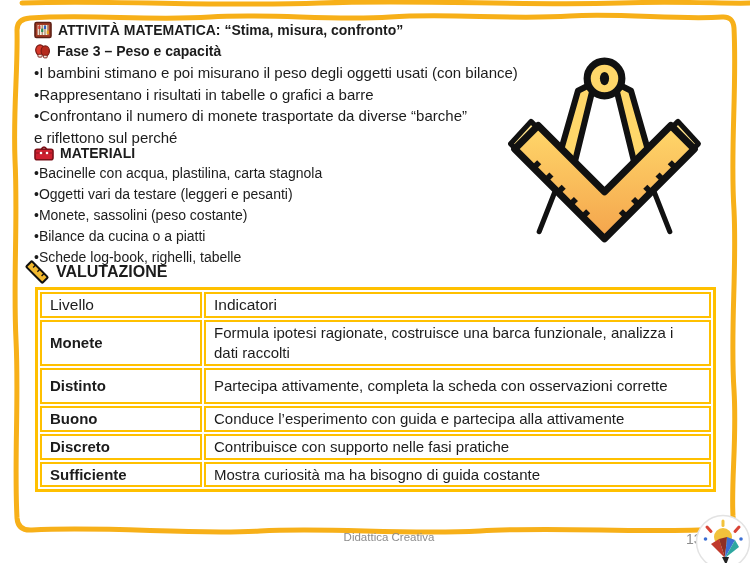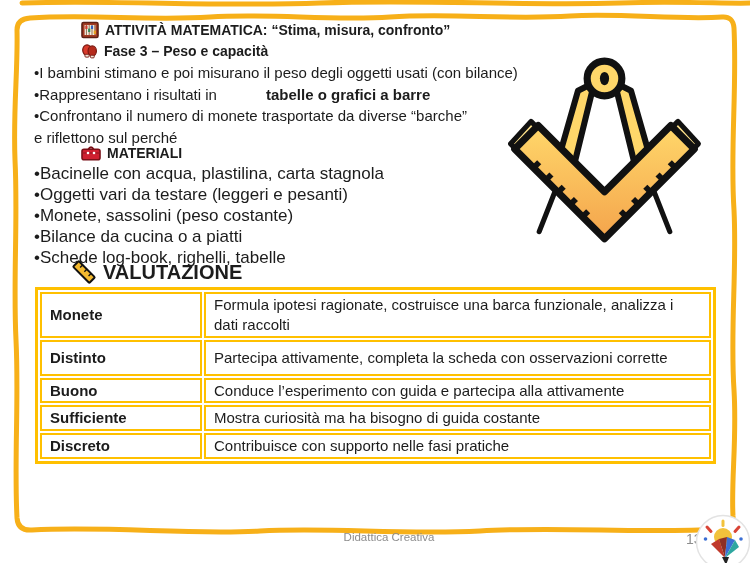--- a/index.html
+++ b/index.html
@@ -21,31 +21,30 @@
     pointer-events: none;
   }
   .abs { position: absolute; }
 
   
   .title-row, .phase-row, .mat-head-row, .eval-head-row {
     display: flex;
     align-items: center;
     gap: 6px;
     white-space: nowrap;
-    margin-left: 47px;
   }
   .title-row { font-weight: bold; font-size: 14px; }
   .phase-row { font-weight: bold; font-size: 14px; }
   .bullets div { white-space: nowrap; font-size: 15px; line-height: 21.5px; }
-  .bold-seg { font-weight: bold; margin-left: 45px; }
+  .bold-seg { font-weight: normal; }
 
   .mat-head-row { font-weight: bold; font-size: 14px; }
-  .mat-list div { white-space: nowrap; font-size: 17px; line-height: 21px; }
-
-  .eval-head-row { font-weight: bold; font-size: 20px; }
+  .mat-list div { white-space: nowrap; font-size: 14px; line-height: 21px; }
+
+  .eval-head-row { font-weight: bold; font-size: 16px; }
 
   
   table.eval-table {
     border-collapse: separate;
     border-spacing: 2px;
     border: 3px solid #FFC000;
     width: 681px;
     table-layout: fixed;
     background: #fff;
   }
@@ -197,39 +196,43 @@
         <line x1="7" y1="9" x2="7" y2="12.5" stroke="#111" stroke-width="1.4"></line>
         <line x1="13" y1="9" x2="13" y2="12.5" stroke="#111" stroke-width="1.4"></line>
         <line x1="19" y1="9" x2="19" y2="12.5" stroke="#111" stroke-width="1.4"></line>
       </g>
     </svg>
     <span>VALUTAZIONE</span>
   </div>
 
   <table class="eval-table abs" style="left:35px; top:287px;">
     <tbody>
+      <tr class="hdr" style="height:24px;">
+        <td class="level-cell">Livello</td>
+        <td>Indicatori</td>
+      </tr>
       <tr style="height:44px;">
         <td class="level-cell">Monete</td>
         <td>Formula ipotesi ragionate, costruisce una barca funzionale, analizza i dati raccolti</td>
       </tr>
       <tr style="height:36px;">
         <td class="level-cell">Distinto</td>
         <td>Partecipa attivamente, completa la scheda con osservazioni corrette</td>
       </tr>
       <tr style="height:24px;">
         <td class="level-cell">Buono</td>
         <td>Conduce l’esperimento con guida e partecipa alla attivamente</td>
       </tr>
+      <tr style="height:24px;">
+        <td class="level-cell">Discreto</td>
+        <td>Contribuisce con supporto nelle fasi pratiche</td>
+      </tr>
       <tr style="height:22px;">
         <td class="level-cell">Sufficiente</td>
         <td>Mostra curiosità ma ha bisogno di guida costante</td>
-      </tr>
-      <tr style="height:24px;">
-        <td class="level-cell">Discreto</td>
-        <td>Contribuisce con supporto nelle fasi pratiche</td>
       </tr>
     </tbody>
   </table>
 
   <div class="abs footer-brand">Didattica Creativa</div>
   <div class="abs footer-page">13</div>
 
   <svg class="abs" style="left:694px; top:513px;" width="60" height="60" viewBox="0 0 60 60">
     <circle cx="29" cy="29" r="26.5" fill="#ffffff" stroke="#e3e3e3" stroke-width="1.5"></circle>
     <circle cx="29" cy="24" r="9" fill="#F2C23B"></circle>

